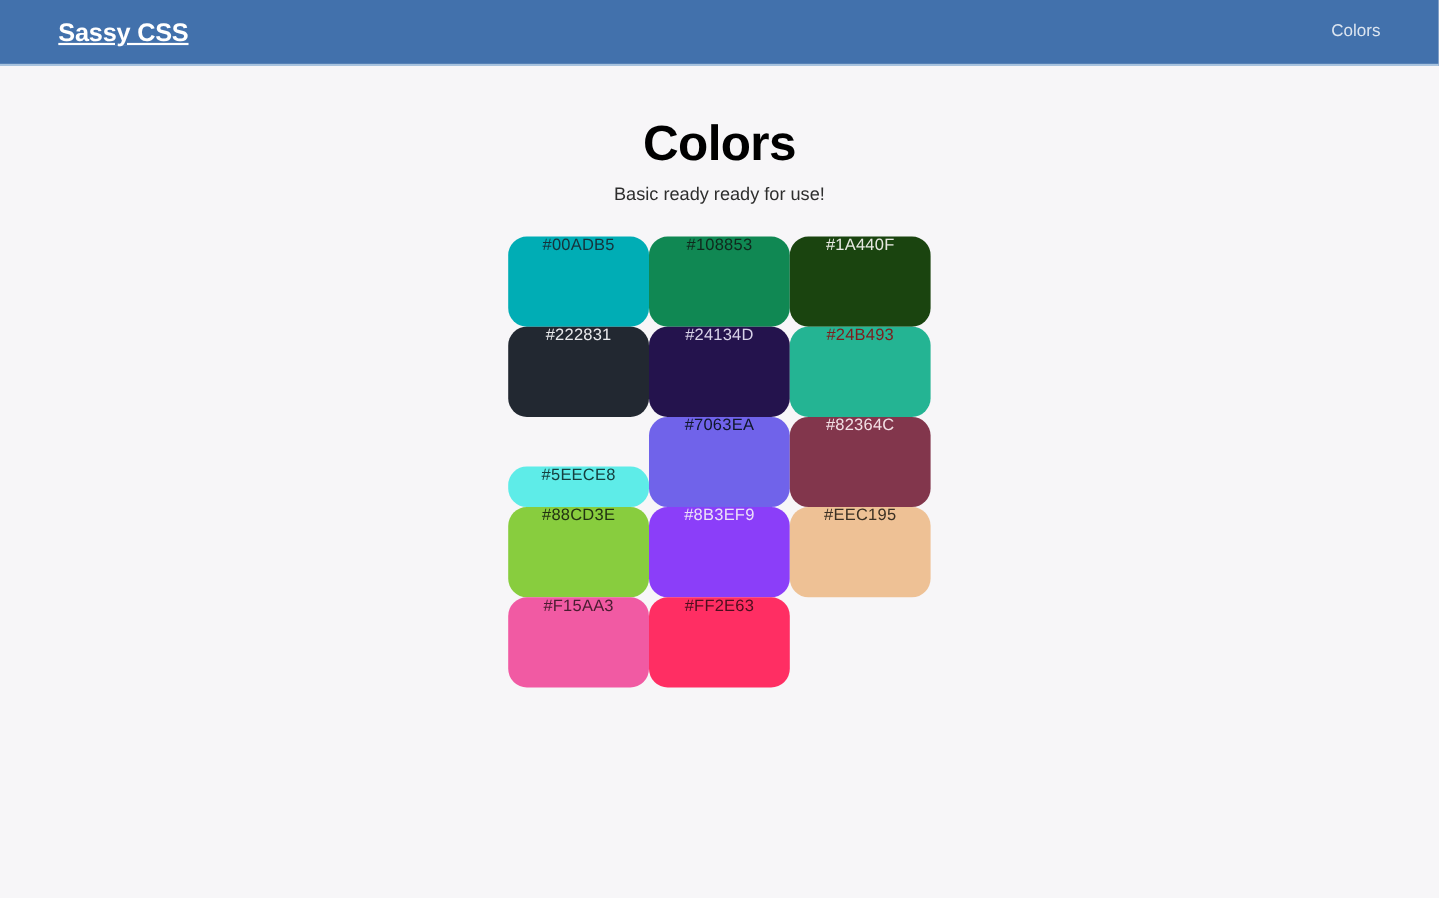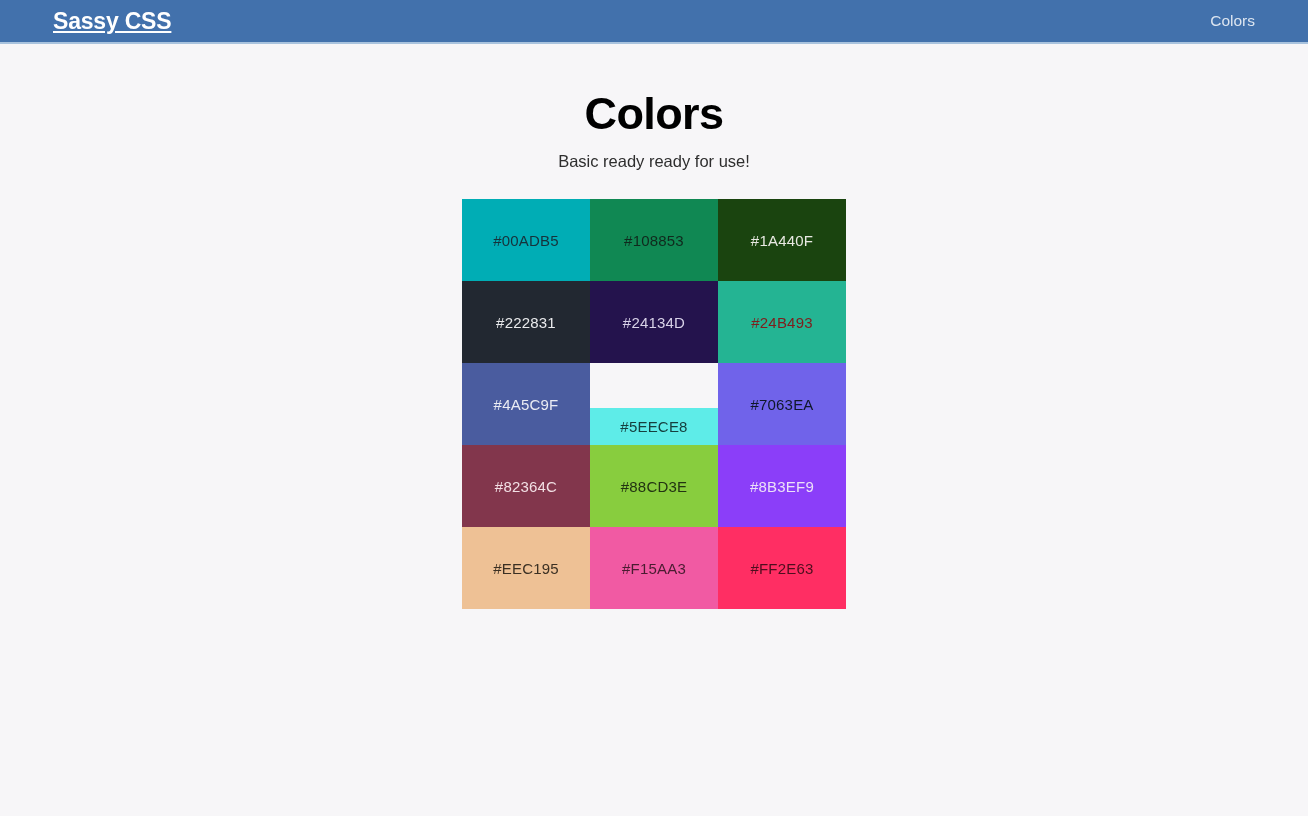--- a/index.html
+++ b/index.html
@@ -12,21 +12,21 @@
 
   body {
     background: #F7F6F8;
     font-family: "Liberation Sans", sans-serif;
     color: #212529;
     -webkit-font-smoothing: antialiased;
   }
 
   
   .navbar {
-    height: 44px;
+    height: 60px;
     background: #4271ac;
     border-bottom: 2px solid #a9c3de;
     display: flex;
     align-items: center;
     justify-content: space-between;
     padding: 0 53px 0 53px;
     position: relative;
   }
 
   .navbar-brand {
@@ -83,27 +83,27 @@
   .color-grid {
     margin-top: 27px;
     width: 384px;
     display: grid;
     grid-template-columns: repeat(3, 1fr);
     grid-auto-rows: 82px;
   }
 
   .color-tile {
     display: flex;
-    align-items: center;
     justify-content: center;
     font-size: 15px;
     letter-spacing: 0.2px;
     line-height: 1;
     cursor: pointer;
     user-select: none;
+    border-radius: 17px;
   }
 </style>
 </head>
 <body>
 
 <nav class="navbar">
   <a class="navbar-brand" href="#">Sassy CSS</a>
 
   <ul class="navbar-nav">
     <li>
@@ -130,23 +130,20 @@
       </div>
       <div class="color-tile" style="background: rgb(34, 40, 49); color: rgb(233, 234, 236);">
         <span>#222831</span>
       </div>
       <div class="color-tile" style="background: rgb(36, 19, 77); color: rgb(216, 210, 232);">
         <span>#24134D</span>
       </div>
       <div class="color-tile" style="background: rgb(36, 180, 147); color: #7f1d1d;">
         <span>#24B493</span>
       </div>
-      <div class="color-tile" style="background: rgb(74, 92, 159); color: rgb(234, 236, 244);">
-        <span>#4A5C9F</span>
-      </div>
       <div class="color-tile" style="background: rgb(94, 236, 232); color: rgb(22, 64, 63); margin-top: 45px;">
         <span>#5EECE8</span>
       </div>
       <div class="color-tile" style="background: rgb(112, 99, 234); color: #0f172a;">
         <span>#7063EA</span>
       </div>
       <div class="color-tile" style="background: rgb(130, 54, 76); color: rgb(242, 223, 228);">
         <span>#82364C</span>
       </div>
       <div class="color-tile" style="background: rgb(136, 205, 62); color: rgb(34, 51, 18);">

